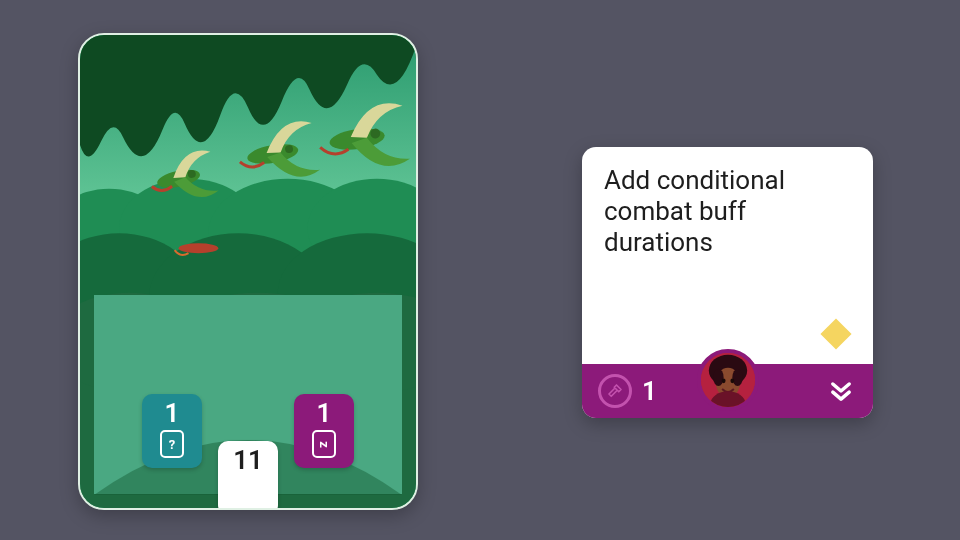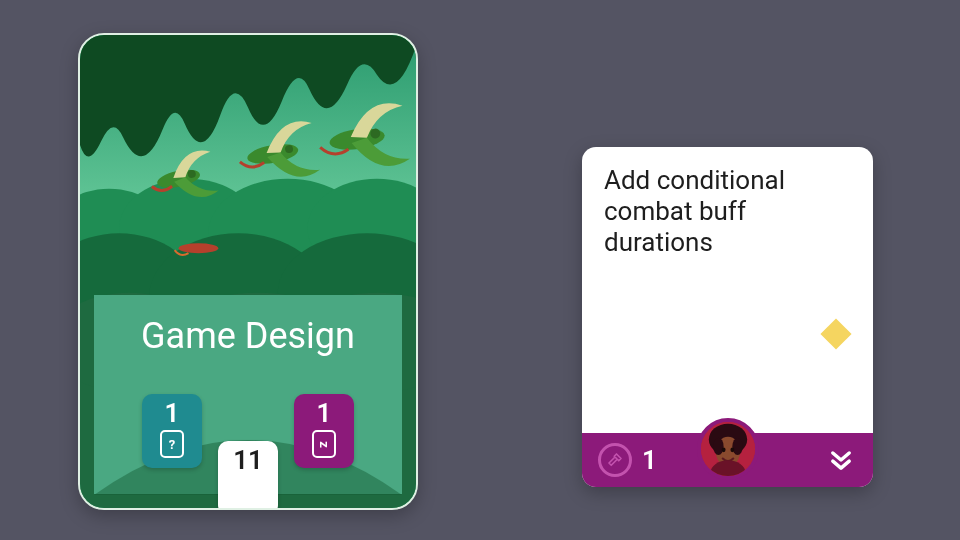--- a/index.html
+++ b/index.html
@@ -95,21 +95,21 @@
     font-weight: 700;
   }
   .stat-card.white .mini-icon { opacity: 0; }
 
   
   .task-card {
     position: absolute;
     left: 582px;
     top: 147px;
     width: 291px;
-    height: 340px;
+    height: 271px;
     background: #ffffff;
     border-radius: 14px;
     box-shadow: 0 6px 18px rgba(0,0,0,0.25);
     overflow: hidden;
   }
   .task-title {
     padding: 18px 22px 0 22px;
     font-size: 26px;
     line-height: 1.2;
     color: #1e1e1e;
@@ -253,21 +253,20 @@
       <path d="M0 0 H312 V200 H0 Z" fill="#4aa882"></path>
       <path d="M0 200 Q156 100 312 200 V200 H0 Z" fill="none"></path>
     </svg>
 
     <svg style="position:absolute;left:0;right:0;bottom:-1px;width:100%;height:90px" viewBox="0 0 312 90" preserveAspectRatio="none">
       <path d="M0 90 Q156 -40 312 90 Z" fill="rgba(30,106,64,0.0)"></path>
       <path d="M0 90 Q156 -20 312 90 L312 90 L0 90 Z" fill="rgba(20,90,52,0.45)"></path>
     </svg>
   </div>
 
-  <div class="board-title">Game Design</div>
 
   <div class="stat-row">
     <div class="stat-card teal">
       <div class="num">1</div>
       <div class="mini-icon">
           <span>?</span>
         </div>
     </div>
     <div class="stat-card white">
       <div class="num">11</div>

